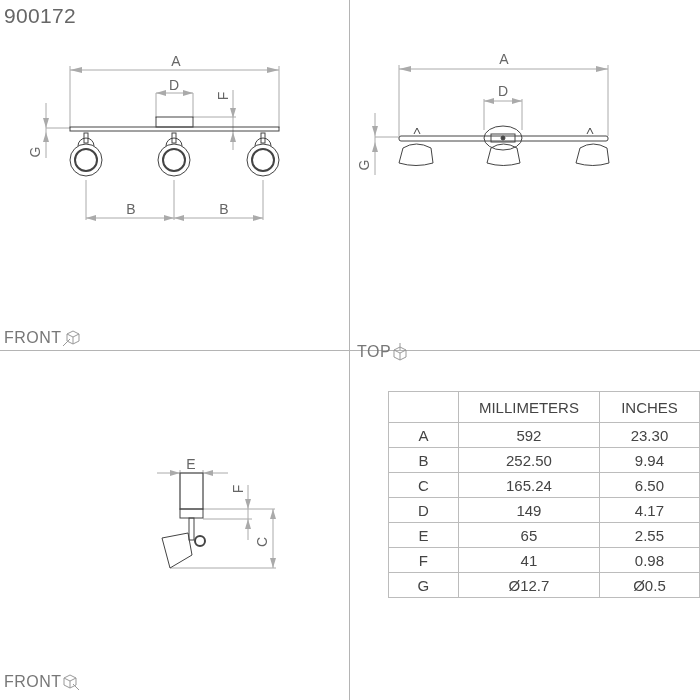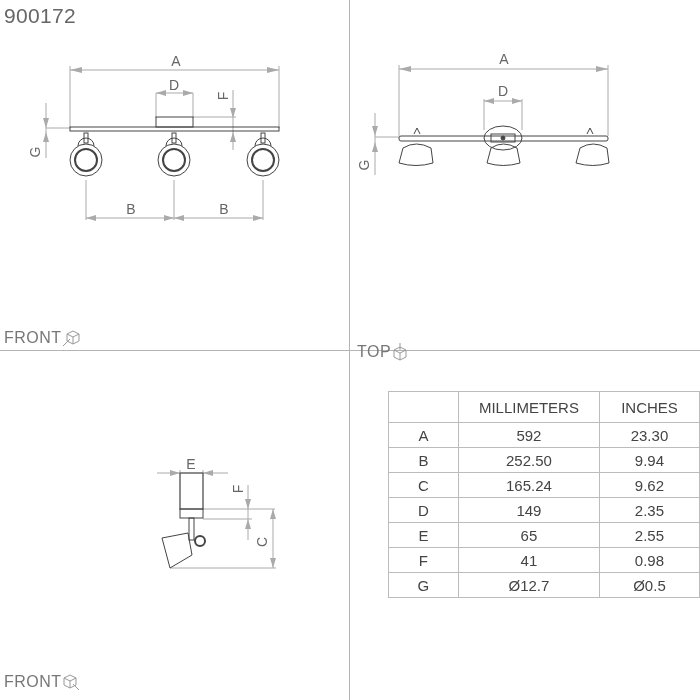--- a/index.html
+++ b/index.html
@@ -190,26 +190,26 @@
     <td>23.30</td>
   </tr>
   <tr>
     <td>B</td>
     <td>252.50</td>
     <td>9.94</td>
   </tr>
   <tr>
     <td>C</td>
     <td>165.24</td>
-    <td>9.62</td>
+    <td>6.50</td>
   </tr>
   <tr>
     <td>D</td>
     <td>149</td>
-    <td>2.35</td>
+    <td>4.17</td>
   </tr>
   <tr>
     <td>E</td>
     <td>65</td>
     <td>2.55</td>
   </tr>
   <tr>
     <td>F</td>
     <td>41</td>
     <td>0.98</td>

